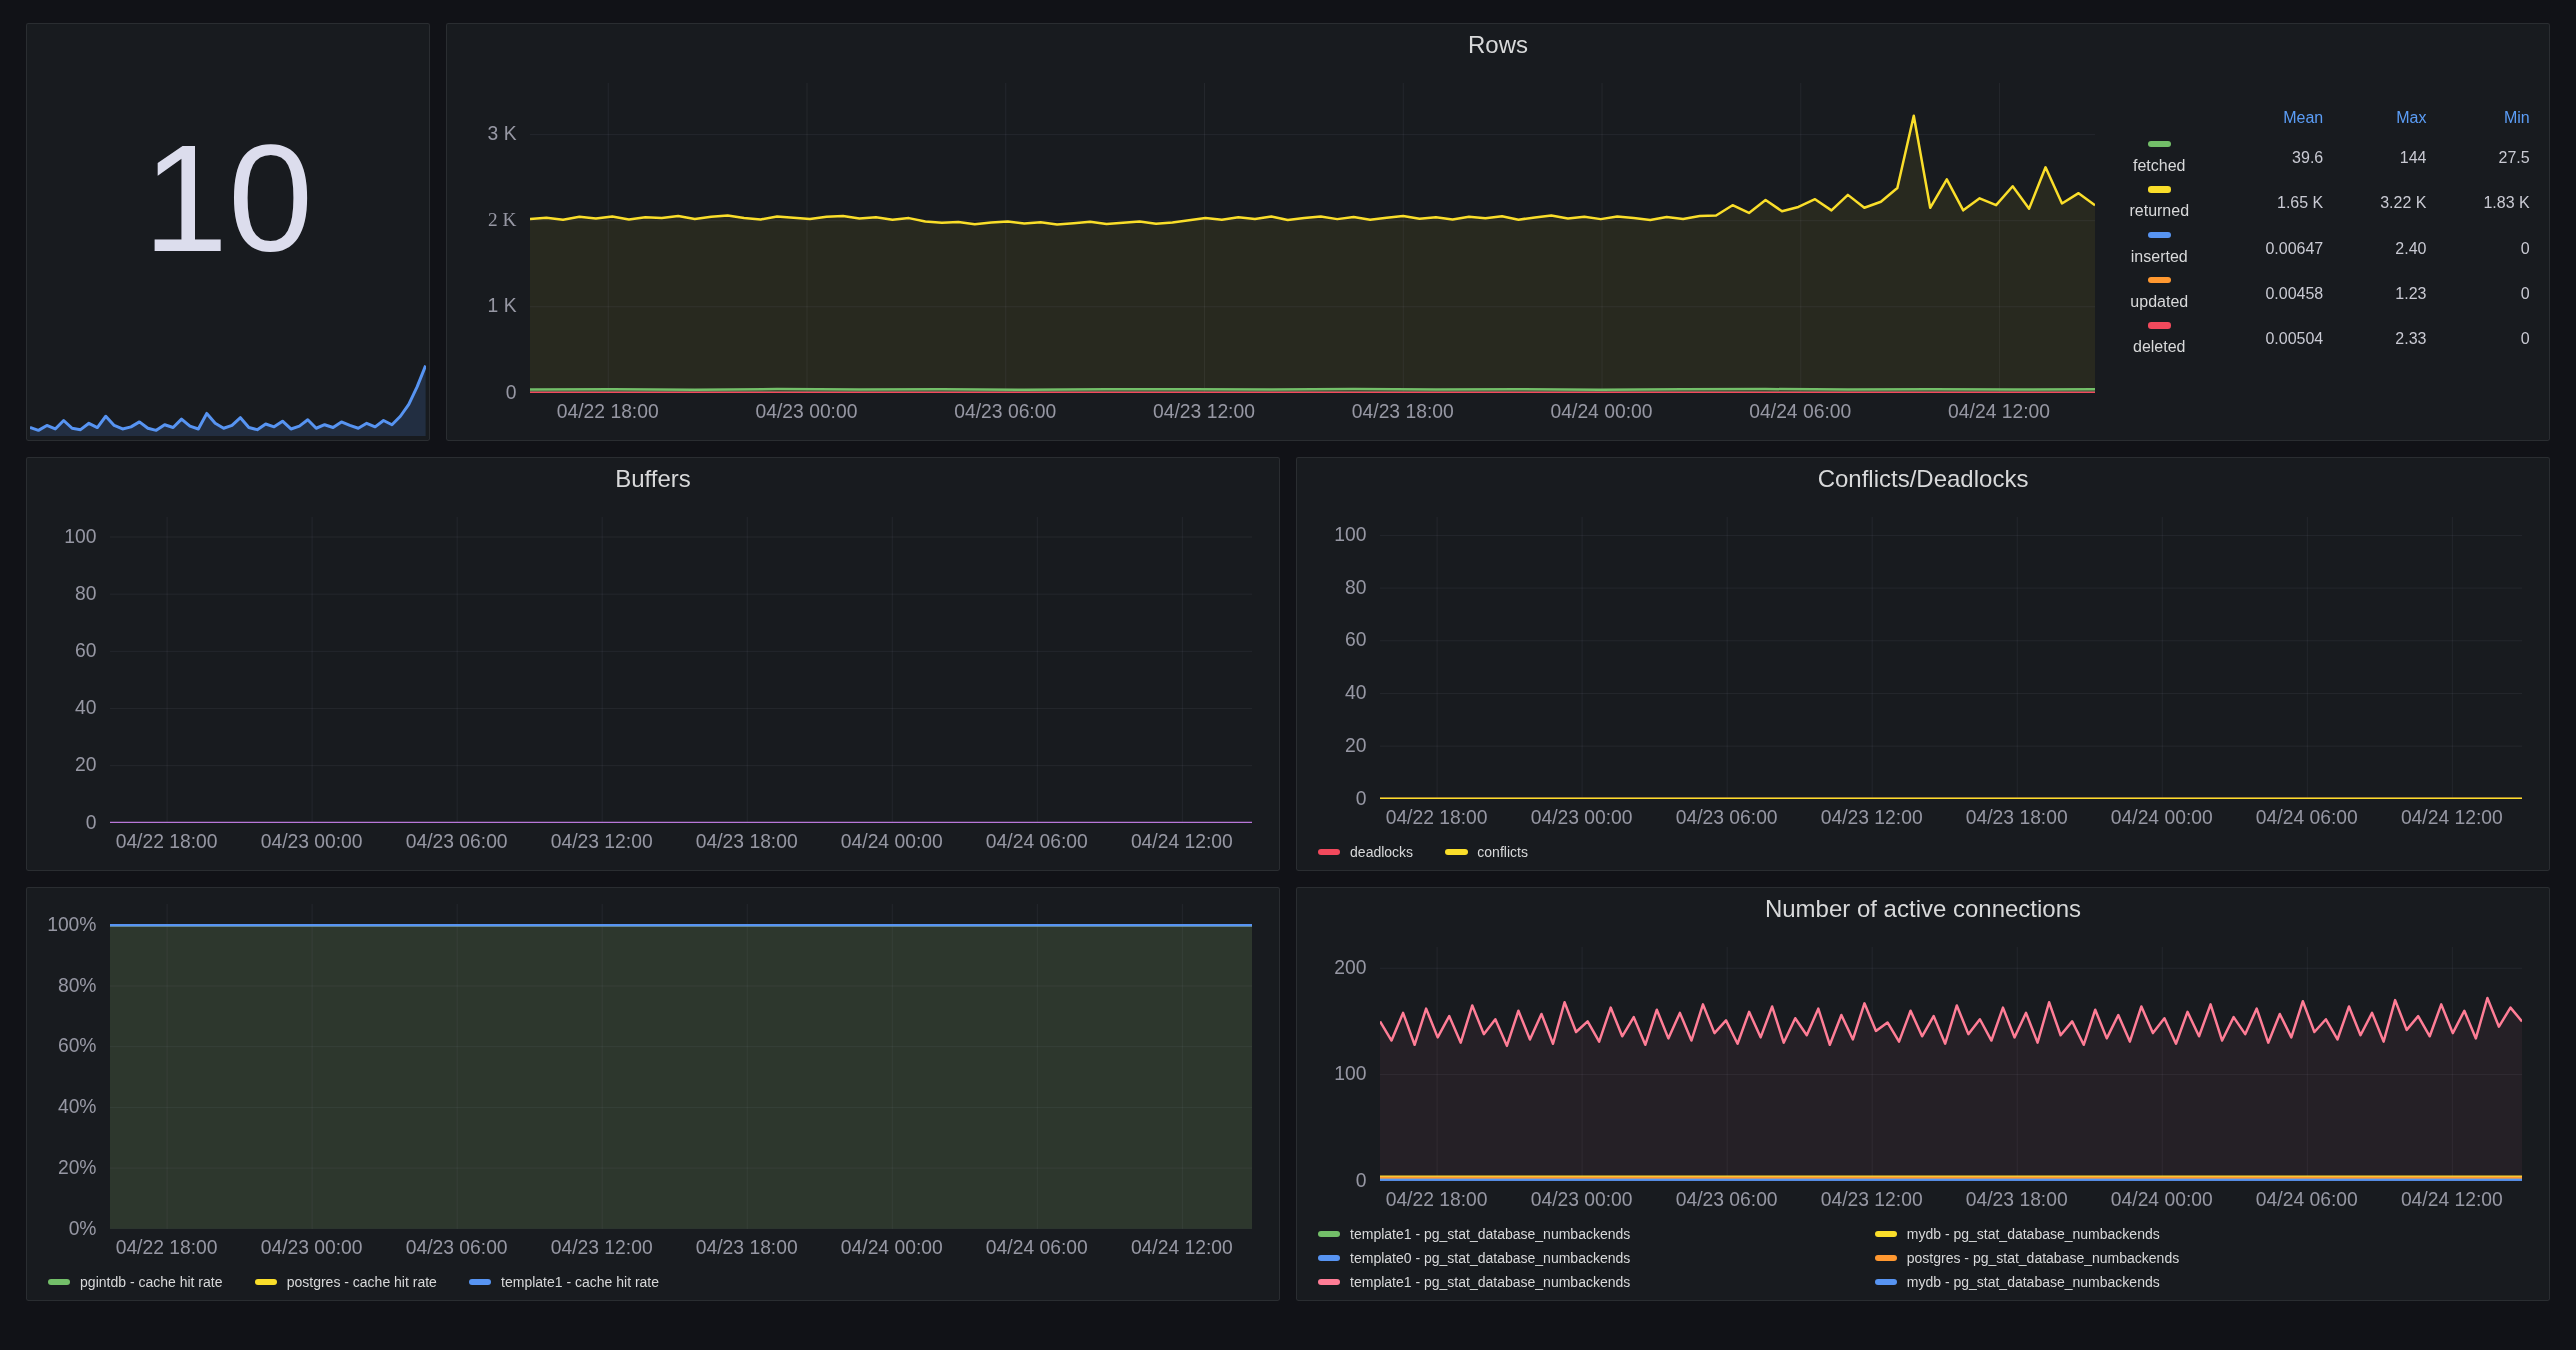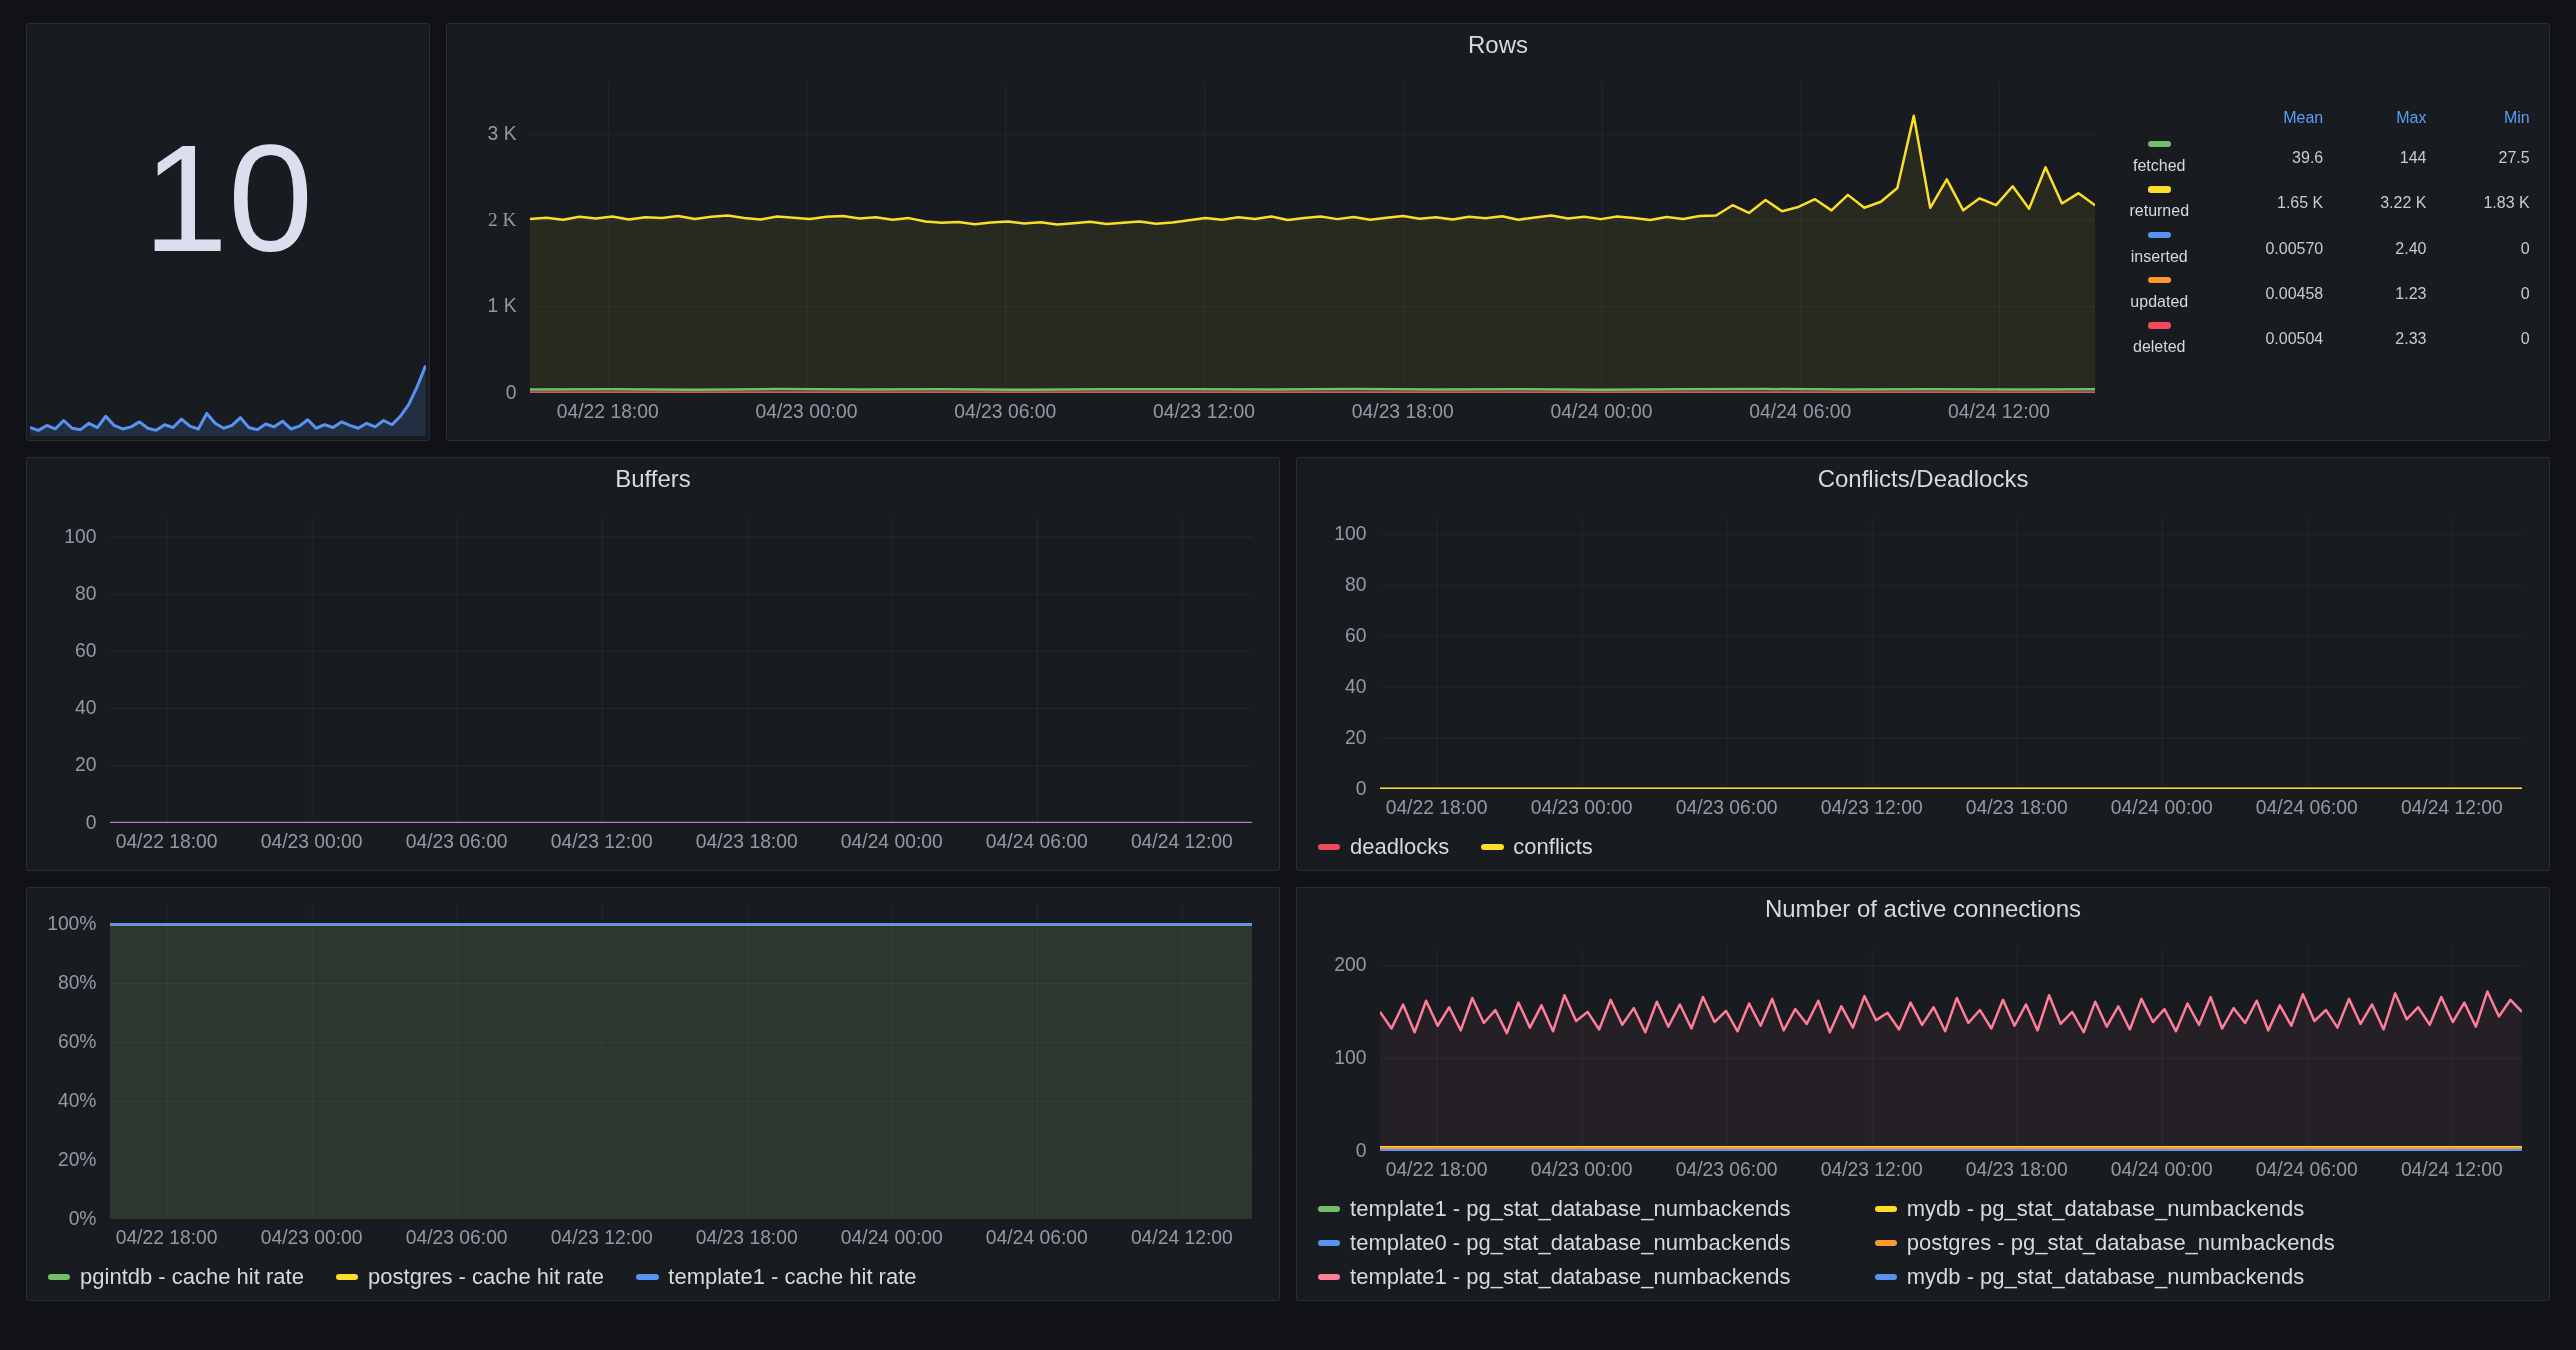--- a/index.html
+++ b/index.html
@@ -14,21 +14,21 @@
   .panel-header{height:43px;flex:0 0 43px;display:flex;align-items:center;justify-content:center;cursor:pointer;}
   .panel-title{font-size:24px;font-weight:500;color:#d8d9da;}
   .panel-body{flex:1;display:flex;flex-direction:column;min-height:0;padding:3.2px 14.5px 8px;}
   .chart{position:relative;flex:1;min-height:0;}
   .ycol{position:absolute;left:0;top:13px;bottom:39px;width:55px;}
   .ytick{position:absolute;right:0;transform:translateY(-50%);font-size:19.3px;color:rgba(204,204,220,0.70);white-space:nowrap;}
   .plot{position:absolute;left:68px;right:13px;top:13px;bottom:39px;}
   .xrow{position:absolute;left:68px;right:13px;bottom:6.4px;height:24px;}
   .xtick{position:absolute;top:0;transform:translateX(-50%);font-size:19.3px;color:rgba(204,204,220,0.70);white-space:nowrap;}
   .legend{flex:0 0 auto;display:flex;flex-wrap:wrap;align-items:center;column-gap:32px;row-gap:8px;padding:6.4px 6.4px 1.6px;}
-  .legend-item{display:flex;align-items:center;gap:9.7px;font-size:22px;color:#d8d9da;cursor:pointer;white-space:nowrap;}
+  .legend-item{display:flex;align-items:center;gap:9.7px;font-size:14px;color:#d8d9da;cursor:pointer;white-space:nowrap;}
   .legend-swatch{width:22.5px;height:6.4px;border-radius:3.2px;flex:0 0 auto;}
   .legend.two-col{column-gap:0;}
   .legend.two-col .legend-item{flex:0 0 46%;}
   .rows-body{flex-direction:row;gap:8px;}
   .rows-chart{flex:1;}
   .rows-legend{flex:0 0 419px;padding:35px 4.8px 0 0;}
   .legend-table{width:100%;border-collapse:collapse;font-size:16px;}
   .legend-table th{color:#5b9df6;font-weight:500;text-align:right;padding:4.8px 0 8px 24px;cursor:pointer;}
   .legend-table td{text-align:right;padding:5.6px 0 5.6px 24px;color:#c9cad3;white-space:nowrap;}
   .legend-table .series-cell{padding-left:0;text-align:left;}
@@ -136,21 +136,21 @@
                   <td>3.22 K</td>
                   <td>1.83 K</td>
                 </tr>
                 <tr>
                   <td class="series-cell">
                     <span class="inner">
                       <span class="legend-swatch" style="background: rgb(87, 148, 242);"></span>
                       <span>inserted</span>
                     </span>
                   </td>
-                  <td>0.00570</td>
+                  <td>0.00647</td>
                   <td>2.40</td>
                   <td>0</td>
                 </tr>
                 <tr>
                   <td class="series-cell">
                     <span class="inner">
                       <span class="legend-swatch" style="background: rgb(255, 152, 48);"></span>
                       <span>updated</span>
                     </span>
                   </td>

